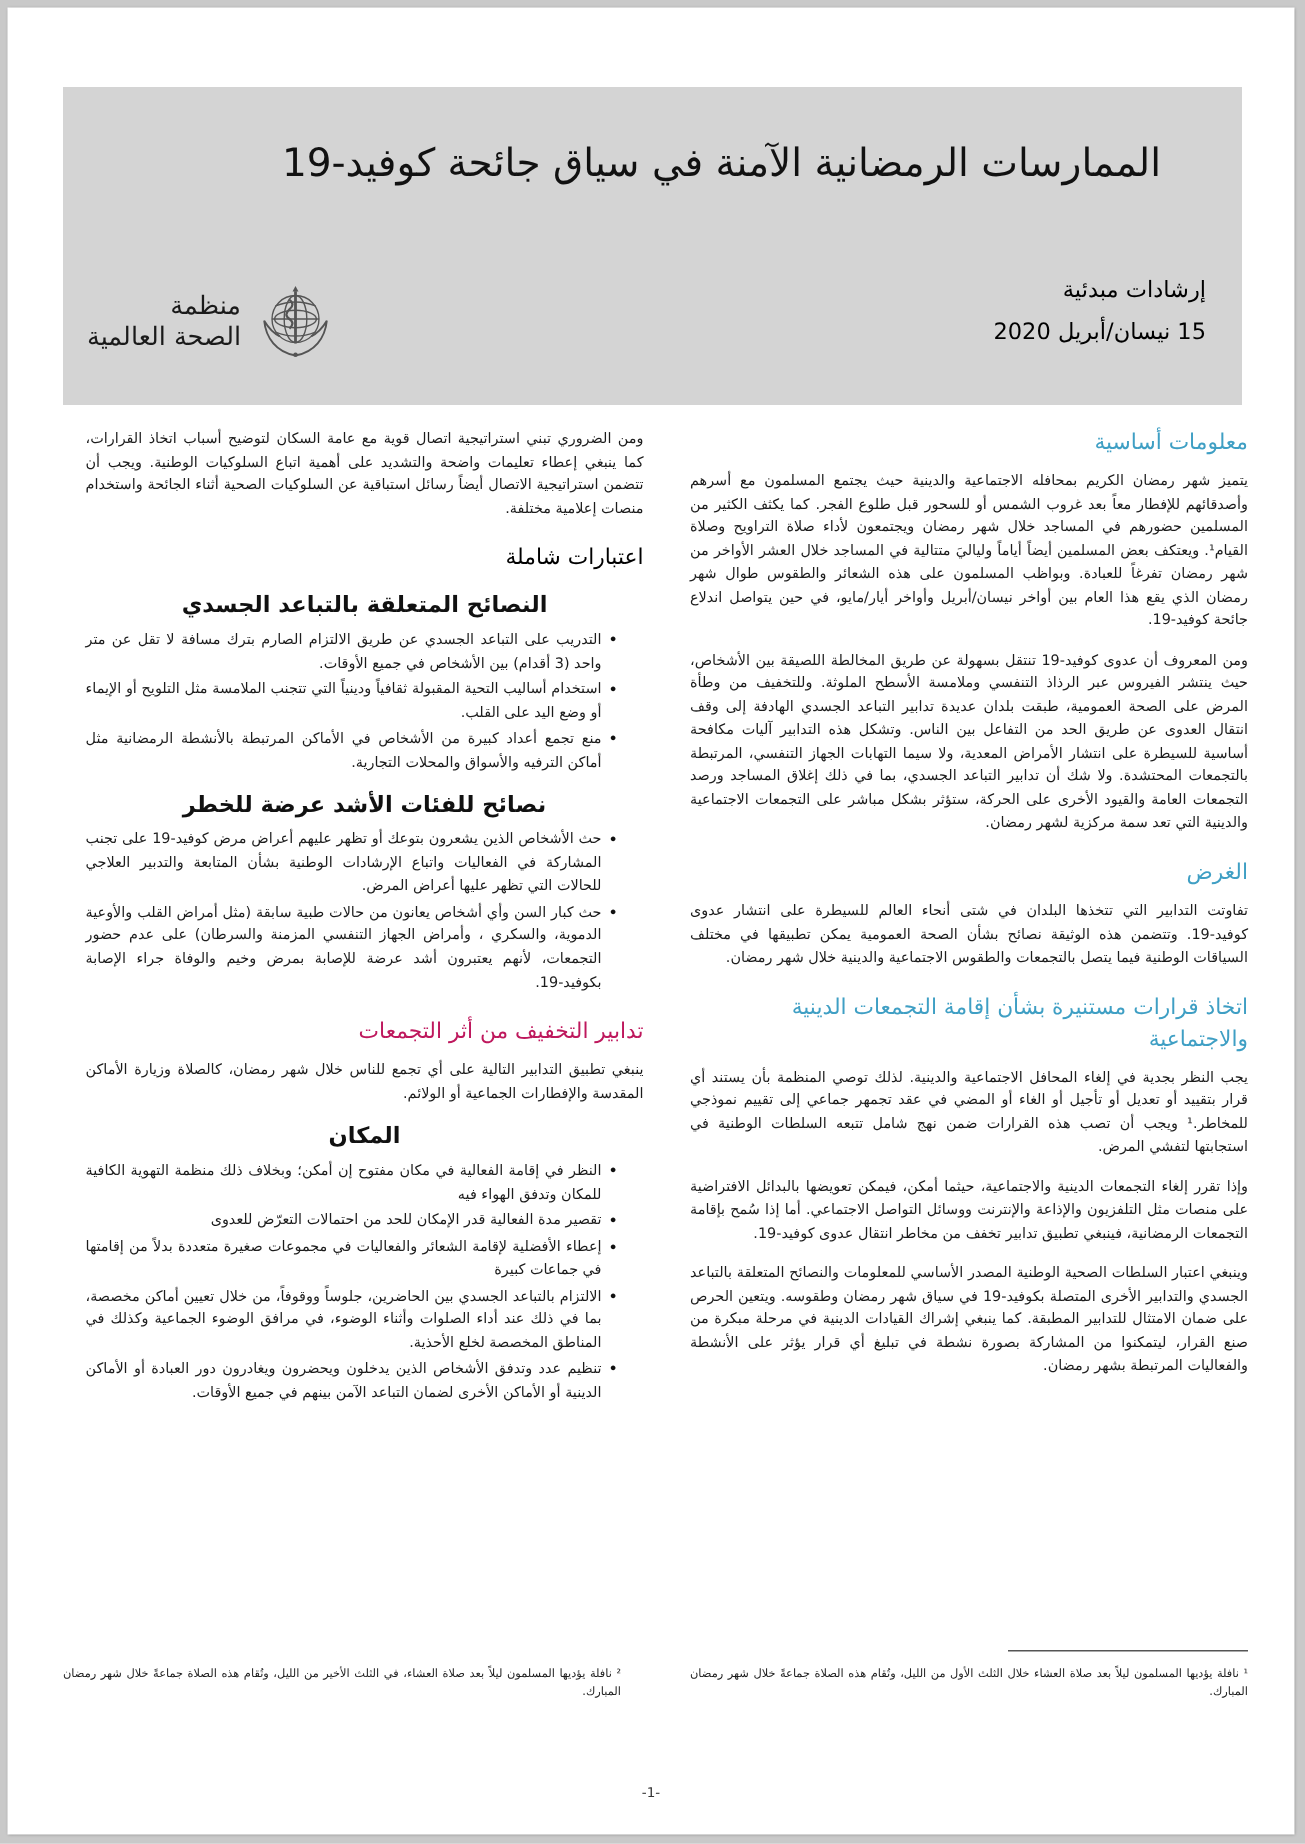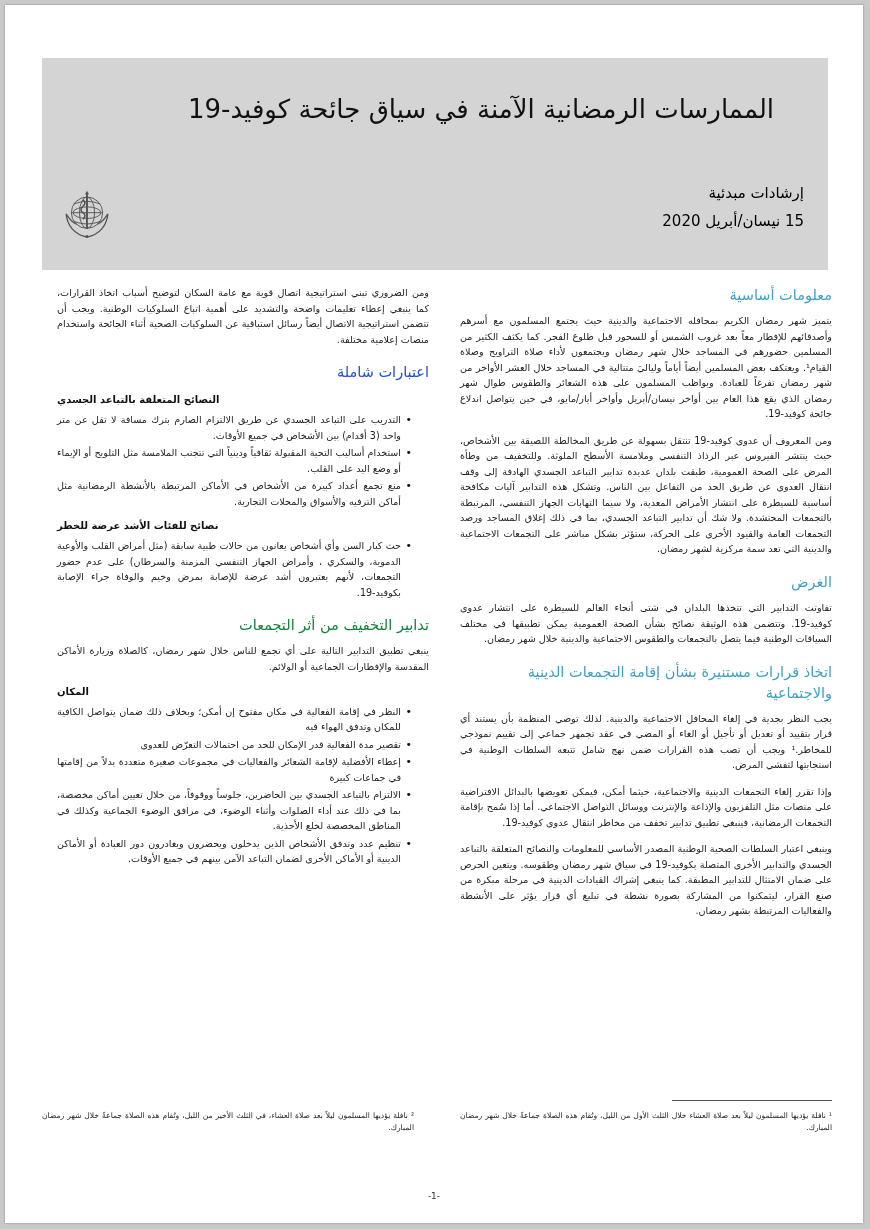--- a/index.html
+++ b/index.html
@@ -57,22 +57,22 @@
     color:#3f9fc4;
     font-size:14.5px;
     font-weight:400;
     margin:15px 0 7px 0;
     line-height:1.45;
     text-align:right;
     direction:rtl;
   }
   h2.sec.first{margin-top:0;}
   h3.sub{
-    color:#111;font-size:10px;font-weight:bold;
-    margin:11px 0 7px 0;text-align:left;direction:rtl;
+    color:#111;font-size:15px;font-weight:bold;
+    margin:11px 0 7px 0;text-align:center;direction:rtl;
   }
   p.body{
     font-size:9.6px;line-height:1.62;color:#1c1c1c;
     margin:0 0 11px 0;text-align:justify;direction:rtl;
     text-justify:inter-word;
   }
   ul.blist{
     margin:0 0 11px 0;padding:0 17px 0 0;list-style:none;direction:rtl;
   }
   ul.blist li{
@@ -136,20 +136,24 @@
         </g>
         <g fill="none" stroke="#4a4a4a" stroke-width="2.2">
           <path d="M50,88 C28,84 16,68 14,48 C20,58 26,63 32,66"></path>
           <path d="M50,88 C72,84 84,68 86,48 C80,58 74,63 68,66"></path>
           <path d="M50,88 h0"></path>
         </g>
         <g fill="#4a4a4a">
           <circle cx="50" cy="87" r="2.6"></circle>
         </g>
       </svg>
+      <div class="who-name">
+        <div>منظمة</div>
+        <div>الصحة العالمية</div>
+      </div>
     </div>
   </div>
 
   <div class="columns">
 
     <div class="col col-right">
 
       <h2 class="sec first" style="color: rgb(63, 159, 196);">معلومات أساسية</h2>
       <p class="body">يتميز شهر رمضان الكريم بمحافله الاجتماعية والدينية حيث يجتمع المسلمون مع أسرهم وأصدقائهم للإفطار معاً بعد غروب الشمس أو للسحور قبل طلوع الفجر. كما يكثف الكثير من المسلمين حضورهم في المساجد خلال شهر رمضان ويجتمعون لأداء صلاة التراويح وصلاة القيام¹. ويعتكف بعض المسلمين أيضاً أياماً ولياليَ متتالية في المساجد خلال العشر الأواخر من شهر رمضان تفرغاً للعبادة. وبواظب المسلمون على هذه الشعائر والطقوس طوال شهر رمضان الذي يقع هذا العام بين أواخر نيسان/أبريل وأواخر أيار/مايو، في حين يتواصل اندلاع جائحة كوفيد-19.</p>
       <p class="body">ومن المعروف أن عدوى كوفيد-19 تنتقل بسهولة عن طريق المخالطة اللصيقة بين الأشخاص، حيث ينتشر الفيروس عبر الرذاذ التنفسي وملامسة الأسطح الملوثة. وللتخفيف من وطأة المرض على الصحة العمومية، طبقت بلدان عديدة تدابير التباعد الجسدي الهادفة إلى وقف انتقال العدوى عن طريق الحد من التفاعل بين الناس. وتشكل هذه التدابير آليات مكافحة أساسية للسيطرة على انتشار الأمراض المعدية، ولا سيما التهابات الجهاز التنفسي، المرتبطة بالتجمعات المحتشدة. ولا شك أن تدابير التباعد الجسدي، بما في ذلك إغلاق المساجد ورصد التجمعات العامة والقيود الأخرى على الحركة، ستؤثر بشكل مباشر على التجمعات الاجتماعية والدينية التي تعد سمة مركزية لشهر رمضان.</p>
@@ -160,40 +164,41 @@
       <h2 class="sec" style="color: rgb(63, 159, 196);">اتخاذ قرارات مستنيرة بشأن إقامة التجمعات الدينية والاجتماعية</h2>
       <p class="body">يجب النظر بجدية في إلغاء المحافل الاجتماعية والدينية. لذلك توصي المنظمة بأن يستند أي قرار بتقييد أو تعديل أو تأجيل أو الغاء أو المضي في عقد تجمهر جماعي إلى تقييم نموذجي للمخاطر.¹ ويجب أن تصب هذه القرارات ضمن نهج شامل تتبعه السلطات الوطنية في استجابتها لتفشي المرض.</p>
       <p class="body">وإذا تقرر إلغاء التجمعات الدينية والاجتماعية، حيثما أمكن، فيمكن تعويضها بالبدائل الافتراضية على منصات مثل التلفزيون والإذاعة والإنترنت ووسائل التواصل الاجتماعي. أما إذا سُمح بإقامة التجمعات الرمضانية، فينبغي تطبيق تدابير تخفف من مخاطر انتقال عدوى كوفيد-19.</p>
       <p class="body">وينبغي اعتبار السلطات الصحية الوطنية المصدر الأساسي للمعلومات والنصائح المتعلقة بالتباعد الجسدي والتدابير الأخرى المتصلة بكوفيد-19 في سياق شهر رمضان وطقوسه. ويتعين الحرص على ضمان الامتثال للتدابير المطبقة. كما ينبغي إشراك القيادات الدينية في مرحلة مبكرة من صنع القرار، ليتمكنوا من المشاركة بصورة نشطة في تبليغ أي قرار يؤثر على الأنشطة والفعاليات المرتبطة بشهر رمضان.</p>
     </div>
 
     <div class="col col-left">
 
       <p class="body">ومن الضروري تبني استراتيجية اتصال قوية مع عامة السكان لتوضيح أسباب اتخاذ القرارات، كما ينبغي إعطاء تعليمات واضحة والتشديد على أهمية اتباع السلوكيات الوطنية. ويجب أن تتضمن استراتيجية الاتصال أيضاً رسائل استباقية عن السلوكيات الصحية أثناء الجائحة واستخدام منصات إعلامية مختلفة.</p>
 
-      <h2 class="sec" style="color: #1d4ed8;">اعتبارات شاملة</h2>
+      <h2 class="sec" style="color: #000000;">اعتبارات شاملة</h2>
 
       <h3 class="sub">النصائح المتعلقة بالتباعد الجسدي</h3>
       <ul class="blist">
         <li>التدريب على التباعد الجسدي عن طريق الالتزام الصارم بترك مسافة لا تقل عن متر واحد (3 أقدام) بين الأشخاص في جميع الأوقات.</li>
         <li>استخدام أساليب التحية المقبولة ثقافياً ودينياً التي تتجنب الملامسة مثل التلويح أو الإيماء أو وضع اليد على القلب.</li>
         <li>منع تجمع أعداد كبيرة من الأشخاص في الأماكن المرتبطة بالأنشطة الرمضانية مثل أماكن الترفيه والأسواق والمحلات التجارية.</li>
       </ul>
 
       <h3 class="sub">نصائح للفئات الأشد عرضة للخطر</h3>
       <ul class="blist">
+        <li>حث الأشخاص الذين يشعرون بتوعك أو تظهر عليهم أعراض مرض كوفيد-19 على تجنب المشاركة في الفعاليات واتباع الإرشادات الوطنية بشأن المتابعة والتدبير العلاجي للحالات التي تظهر عليها أعراض المرض.</li>
         <li>حث كبار السن وأي أشخاص يعانون من حالات طبية سابقة (مثل أمراض القلب والأوعية الدموية، والسكري ، وأمراض الجهاز التنفسي المزمنة والسرطان) على عدم حضور التجمعات، لأنهم يعتبرون أشد عرضة للإصابة بمرض وخيم والوفاة جراء الإصابة بكوفيد-19.</li>
       </ul>
 
-      <h2 class="sec" style="color: #15803d;">تدابير التخفيف من أثر التجمعات</h2>
+      <h2 class="sec" style="color: #be185d;">تدابير التخفيف من أثر التجمعات</h2>
       <p class="body">ينبغي تطبيق التدابير التالية على أي تجمع للناس خلال شهر رمضان، كالصلاة وزيارة الأماكن المقدسة والإفطارات الجماعية أو الولائم.</p>
 
       <h3 class="sub">المكان</h3>
       <ul class="blist">
-        <li>النظر في إقامة الفعالية في مكان مفتوح إن أمكن؛ وبخلاف ذلك ضمان يتواصل الكافية للمكان وتدفق الهواء فيه</li>
+        <li>النظر في إقامة الفعالية في مكان مفتوح إن أمكن؛ وبخلاف ذلك منظمة التهوية الكافية للمكان وتدفق الهواء فيه</li>
         <li>تقصير مدة الفعالية قدر الإمكان للحد من احتمالات التعرّض للعدوى</li>
         <li>إعطاء الأفضلية لإقامة الشعائر والفعاليات في مجموعات صغيرة متعددة بدلاً من إقامتها في جماعات كبيرة</li>
         <li>الالتزام بالتباعد الجسدي بين الحاضرين، جلوساً ووقوفاً، من خلال تعيين أماكن مخصصة، بما في ذلك عند أداء الصلوات وأثناء الوضوء، في مرافق الوضوء الجماعية وكذلك في المناطق المخصصة لخلع الأحذية.</li>
         <li>تنظيم عدد وتدفق الأشخاص الذين يدخلون ويحضرون ويغادرون دور العبادة أو الأماكن الدينية أو الأماكن الأخرى لضمان التباعد الآمن بينهم في جميع الأوقات.</li>
       </ul>
     </div>
   </div>
 
   <div class="footnotes">
     <div class="fn-col fn-left">

